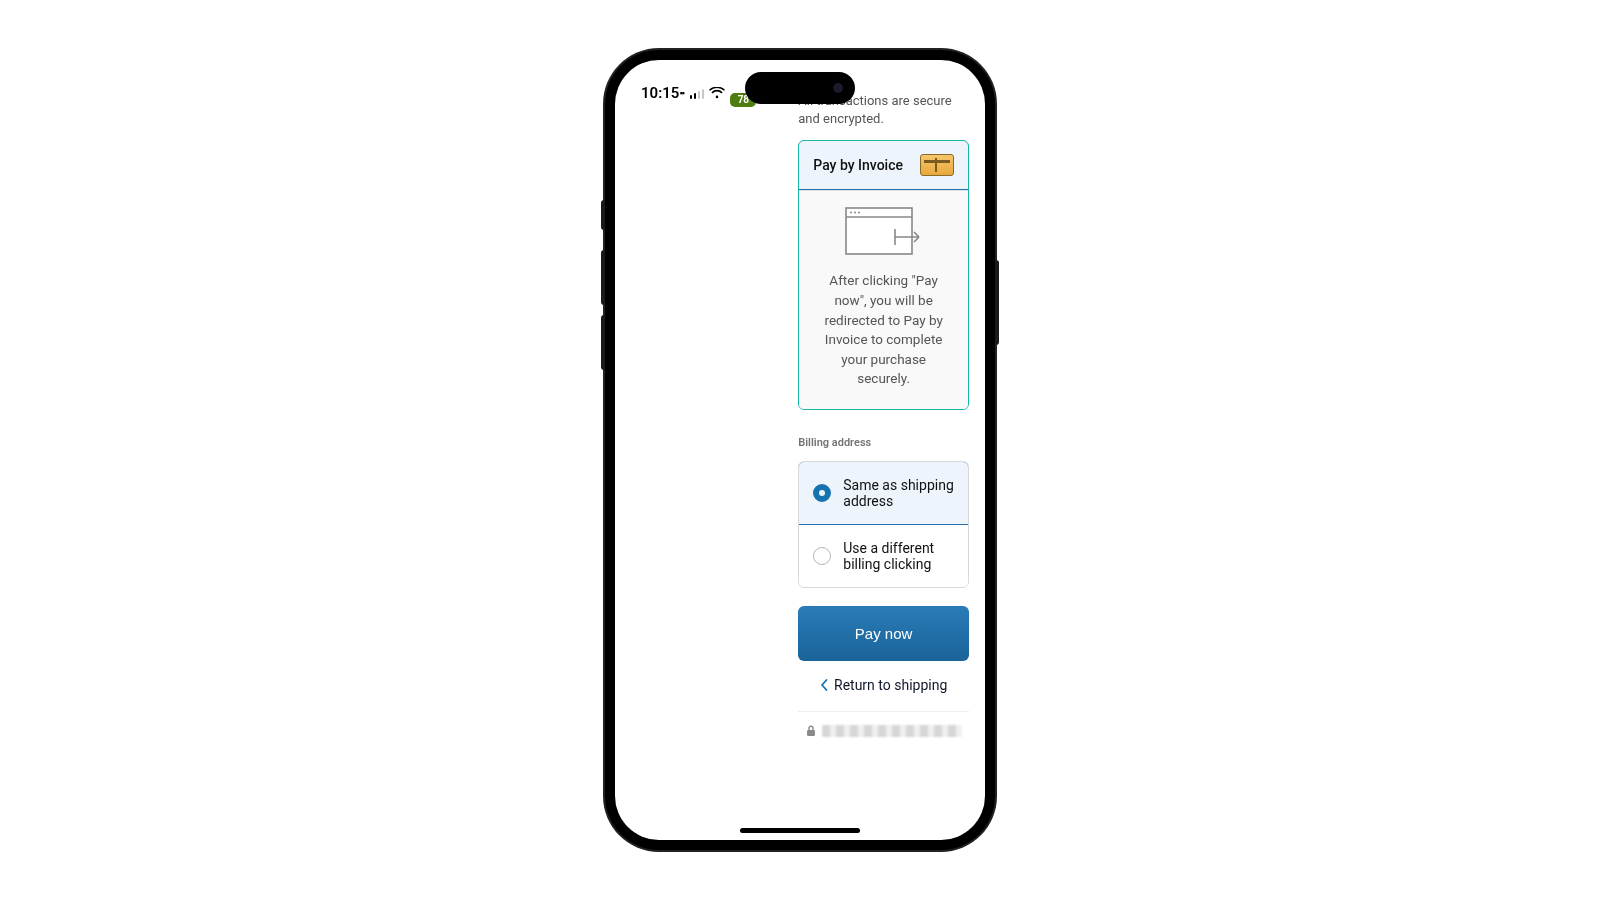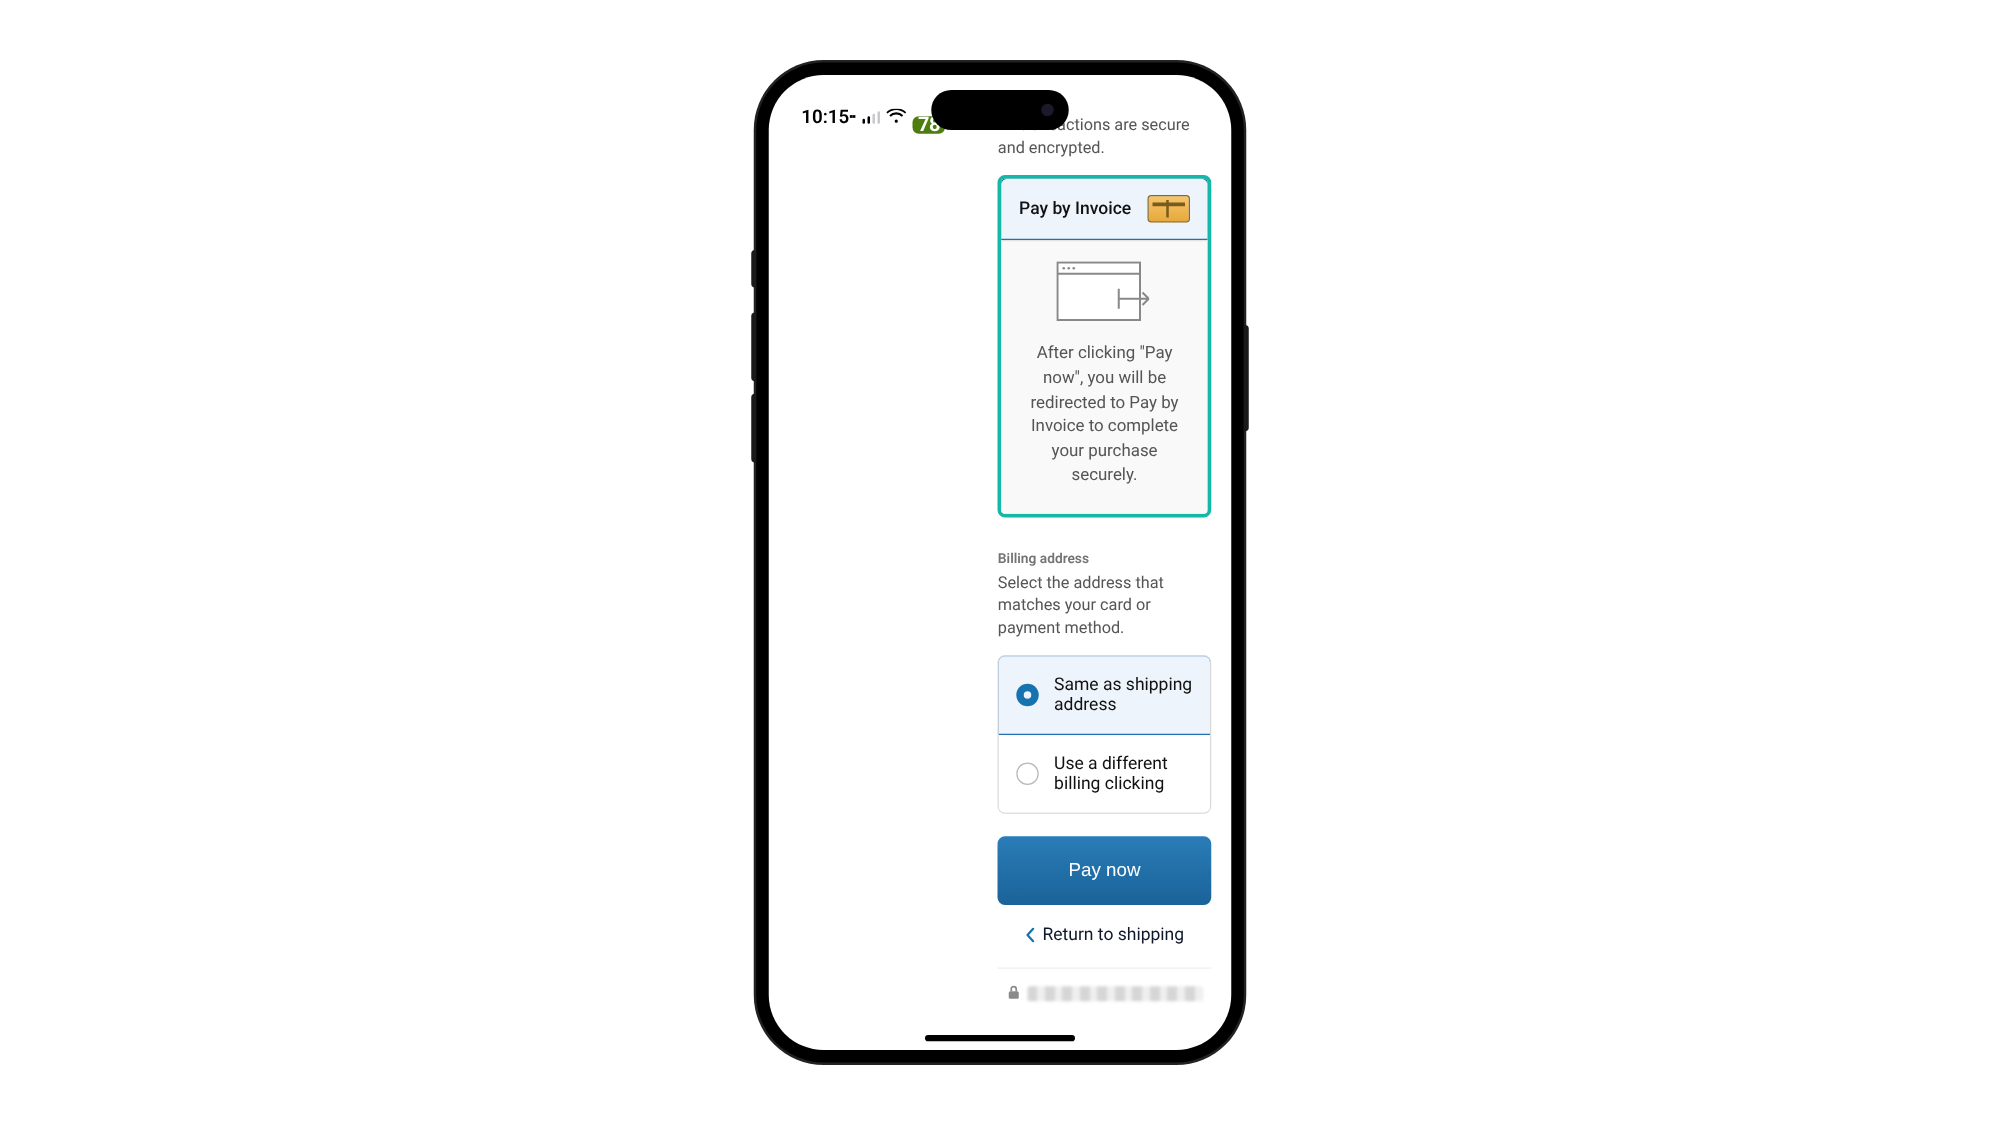--- a/index.html
+++ b/index.html
@@ -86,21 +86,21 @@
   .dual { font-size:9px; letter-spacing:-1px; margin-right:1px; color:#000; font-weight:700;}
   .wifi svg { display:block; }
   .battery {
     display:flex; align-items:center; gap:2px;
   }
   .battery-pill {
     width: 26px; height: 14px;
     border-radius: 5px;
     background:#4d7c0f;
     color:#fff;
-    font-size:16px;
+    font-size:10px;
     font-weight:700;
     display:flex; align-items:center; justify-content:center;
     position:relative;
     letter-spacing:-0.3px;
     margin-top:13px;
   }
 
   
   .content {
     flex: 1;
@@ -114,21 +114,21 @@
     margin-top: 14px;
   }
   .section-sub {
     font-size: 13px;
     color: #555;
     margin-top: 5px;
     line-height: 1.4;
   }
 
   .card {
-    border: 3px solid #14b8a6;
+    border: 1px solid #14b8a6;
     border-radius: 6px;
     margin-top: 12px;
     overflow: hidden;
   }
   .card-header {
     background: #eef4fb;
     border: 1px solid #2470b3;
     border-radius: 6px 6px 0 0;
     margin: -1px -1px 0 -1px;
     padding: 13px 14px;
@@ -314,21 +314,20 @@
                   <circle cx="10" cy="5.5" r="1" fill="#888"></circle>
                   <circle cx="14" cy="5.5" r="1" fill="#888"></circle>
                 <path d="M50 30 H74 M74 30 l-5 -5 M74 30 l-5 5 M50 22 v16" stroke="#888" stroke-width="1.6" fill="none"></path>
               </svg>
             </div>
             <p class="redirect-text">After clicking "Pay now", you will be redirected to Pay by Invoice to complete your purchase securely.</p>
           </div>
         </div>
 
         <h2 class="section-title" style="margin-top:26px;">Billing address</h2>
-        <p class="section-sub">Select the address that matches your card or payment method.</p>
 
         <div class="radio-group">
           <label class="radio-row selected">
             <span class="radio-dot"></span>
             <span>Same as shipping address</span>
           </label>
           <label class="radio-row">
             <span class="radio-dot"></span>
             <span>Use a different billing clicking</span>
           </label>

